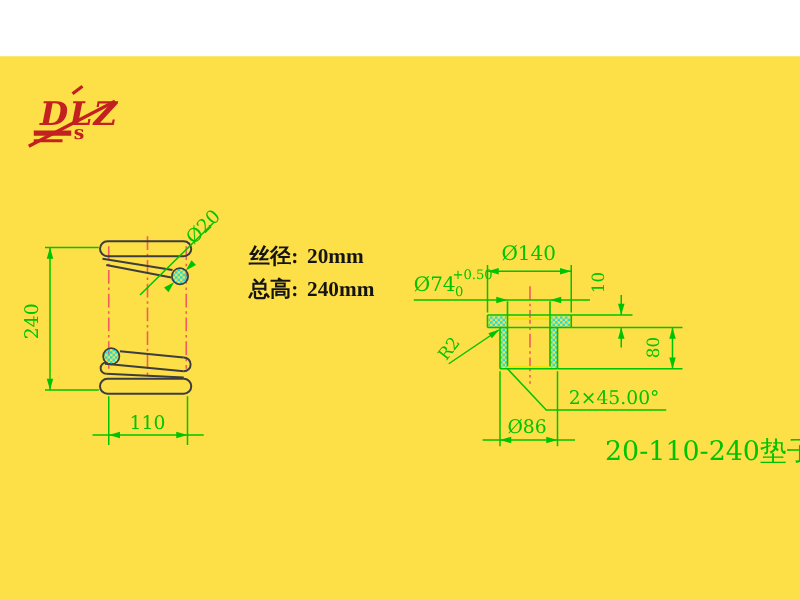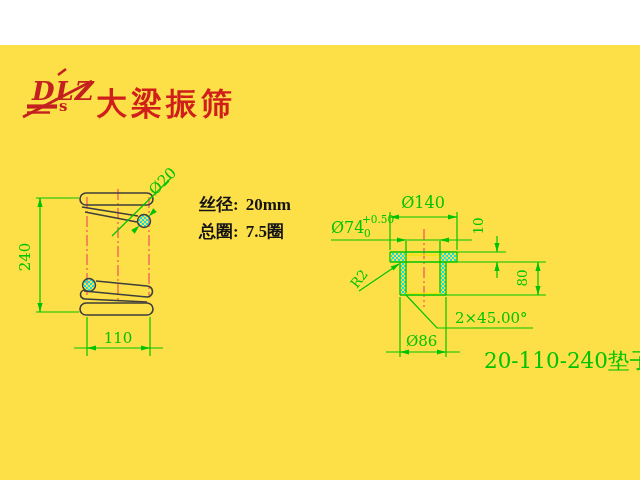--- a/index.html
+++ b/index.html
@@ -22,28 +22,27 @@
 
   <svg id="logo" viewBox="0 0 90 62">
     <line x1="38" y1="12" x2="46" y2="6" stroke="#c32020" stroke-width="2.6"></line>
     <text x="12" y="37" font-size="26" font-style="italic" font-weight="bold" fill="#c32020" letter-spacing="1">DLZ</text>
     <line x1="7" y1="43.5" x2="37" y2="43.5" stroke="#c32020" stroke-width="4.2"></line>
     <line x1="7" y1="49.5" x2="30" y2="49.5" stroke="#c32020" stroke-width="2.4"></line>
     <line x1="3" y1="54" x2="72" y2="18" stroke="#c32020" stroke-width="2.6"></line>
     <text x="39" y="48" font-size="15" font-weight="bold" fill="#c32020">s</text>
   </svg>
 
-  <div class="brand-title">大梁振筛</div>
 
   <div id="specs">
     <div class="spec-row">
       <span class="lab">丝径:</span><span>20mm</span>
     </div>
     <div class="spec-row">
-      <span class="lab">总圈:</span><span>7.5圈</span>
+      <span class="lab">总高:</span><span>240mm</span>
     </div>
   </div>
 
   <svg id="cad" viewBox="0 0 640 480">
     <defs>
       <pattern id="hatch" width="4" height="4" patternUnits="userSpaceOnUse">
         <rect x="0" y="0" width="2" height="2" fill="#17dede"></rect>
         <rect x="2" y="2" width="2" height="2" fill="#17dede"></rect>
       </pattern>
     </defs>

